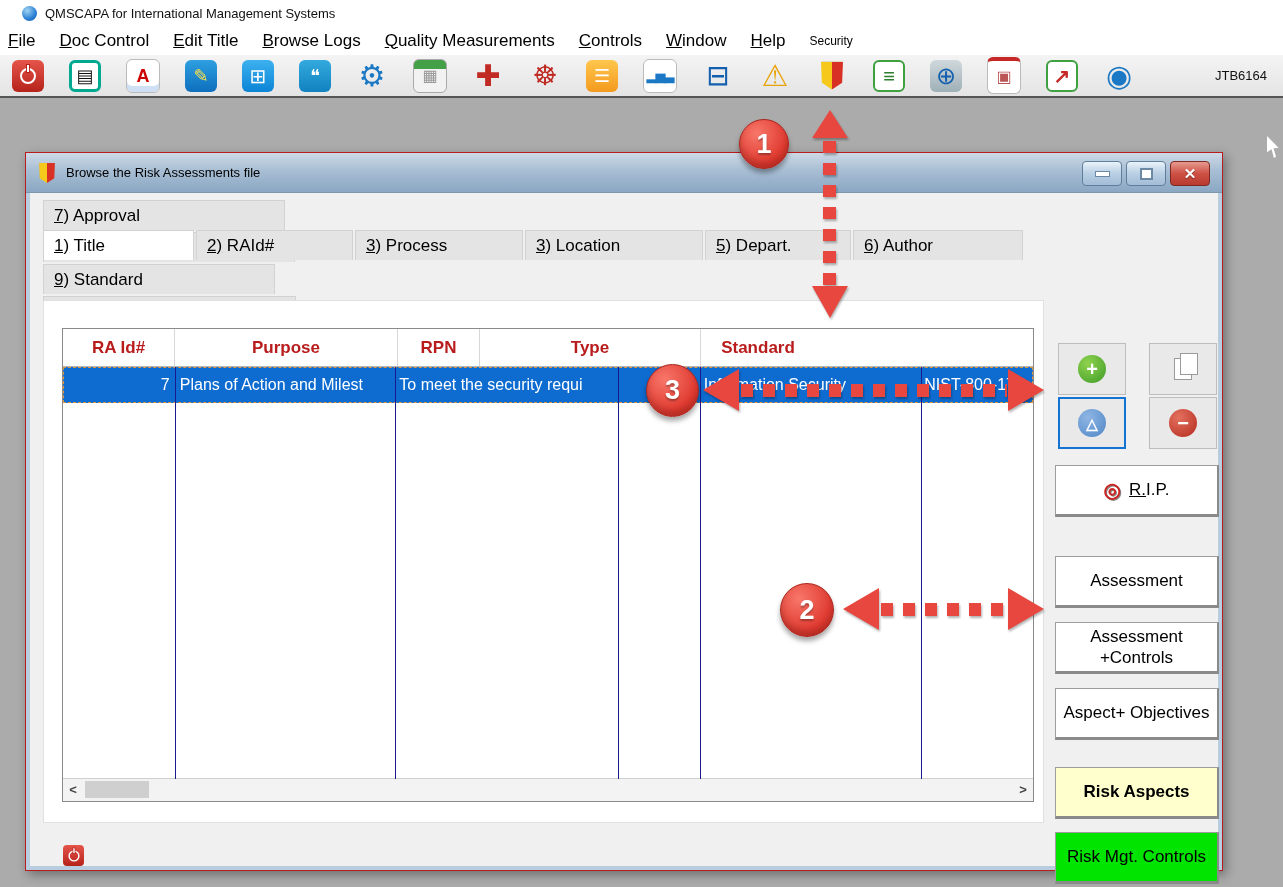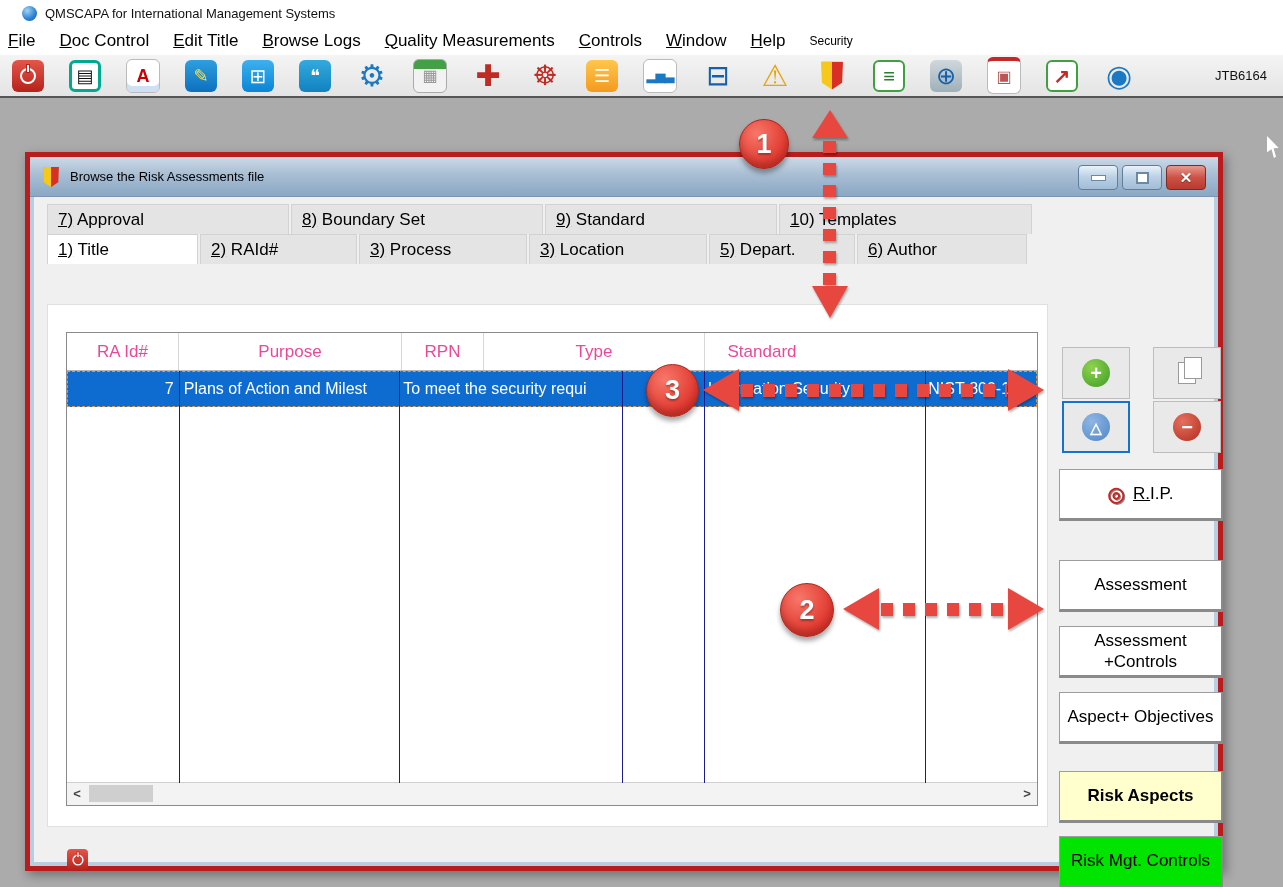--- a/index.html
+++ b/index.html
@@ -50,21 +50,21 @@
   .power-sym{position:relative;width:12px;height:12px;border:2px solid #fff;border-radius:50%;}
   .power-sym::after{content:"";position:absolute;left:50%;top:-5px;width:2px;height:7px;
                     margin-left:-1px;background:#fff;box-shadow:0 0 0 1px rgba(180,30,20,.9);}
   .shieldshape{width:22px;height:28px;
         background:linear-gradient(90deg,#f6c81c 0 50%,#d93025 50% 100%);
         clip-path:polygon(50% 100%,4% 76%,0 0,100% 0,96% 76%);
         filter:drop-shadow(0 0 1px #8a6d00);}
 
   
   .dialog{position:absolute;left:25px;top:152px;width:1198px;height:719px;
-          background:#b9cde0;border:5px solid #b91c1c;box-sizing:border-box;
+          background:#b9cde0;border:1px solid #b91c1c;box-sizing:border-box;
           box-shadow:3px 4px 10px rgba(0,0,0,.35);}
   .dlg-titlebar{position:absolute;left:0;top:0;right:0;height:40px;
           background:linear-gradient(#cdd9e6,#a8bed4 45%,#8aa7c3);
           display:flex;align-items:center;gap:8px;padding-left:10px;box-sizing:border-box;
           border-bottom:1px solid #7d96b0;}
   .dlg-title{font-size:13px;color:#000;}
   .dlg-shield{transform:scale(.72);}
   .winbtns{position:absolute;right:12px;top:8px;display:flex;gap:4px;}
   .winbtn{width:38px;height:23px;border:1px solid #5f7e9c;border-radius:4px;
           background:linear-gradient(#e9f2fa,#b9cfe4 50%,#a3bdd6);
@@ -85,22 +85,22 @@
   .tab.active{background:#fff;z-index:3;}
 
   .panel{position:absolute;left:13px;top:107px;width:1001px;height:523px;background:#fff;
          border:1px solid #e0e0e0;box-sizing:border-box;}
 
   
   .tbl{position:absolute;left:18px;top:27px;width:972px;height:474px;border:1px solid #8a8a8a;
        box-sizing:border-box;background:#fff;}
   .thead{position:absolute;left:0;top:0;right:0;height:38px;display:flex;background:#fff;
          border-bottom:1px solid #b5b5b5;box-sizing:border-box;}
-  .th{display:flex;align-items:center;justify-content:center;font-size:17px;color:#ec4899;
-      border-right:1px solid #d8d8d8;box-sizing:border-box;height:100%;}
+  .th{display:flex;align-items:center;justify-content:center;font-size:17px;color:#b91c1c;
+      border-right:1px solid #d8d8d8;box-sizing:border-box;height:100%;font-weight:bold;}
   .tbody{position:absolute;left:0;top:38px;right:0;bottom:22px;background:#fff;overflow:hidden;}
   .coldiv{position:absolute;top:0;bottom:0;width:1px;background:#1b1b8e;z-index:2;}
   .row-selected{position:absolute;left:0;top:0;width:100%;height:36px;background:#0e6cd0;
       display:flex;color:#fff;font-size:16px;outline:1px dashed #e2953f;outline-offset:-1px;z-index:1;}
   .cell{display:flex;align-items:center;box-sizing:border-box;overflow:hidden;white-space:nowrap;height:100%;}
   .cell.r{justify-content:flex-end;padding-right:5px;}
   .cell.l{padding-left:5px;}
   .hscroll{position:absolute;left:0;right:0;bottom:0;height:22px;background:#f3f3f3;
            border-top:1px solid #cfcfcf;}
   .hs-arrow{position:absolute;top:0;width:20px;height:21px;display:flex;align-items:center;
@@ -214,21 +214,21 @@
             <span class="bar"></span>
           </span>
         <span class="winbtn">
             <span class="box"></span>
           </span>
         <span class="winbtn close"></span>
       </span>
     </div>
     <div class="dlg-body">
 
-      <div class="tabrow" style="left:13px;top:7px;">
+      <div class="tabrow" style="left:13px;top:7px;flex-direction:column;">
         <div class="tab" style="width:242px">
             <span>7) Approval</span>
           </div>
         <div class="tab" style="width:252px">
             <span>8) Boundary Set</span>
           </div>
         <div class="tab" style="width:232px">
             <span>9) Standard</span>
           </div>
         <div class="tab" style="width:253px">

